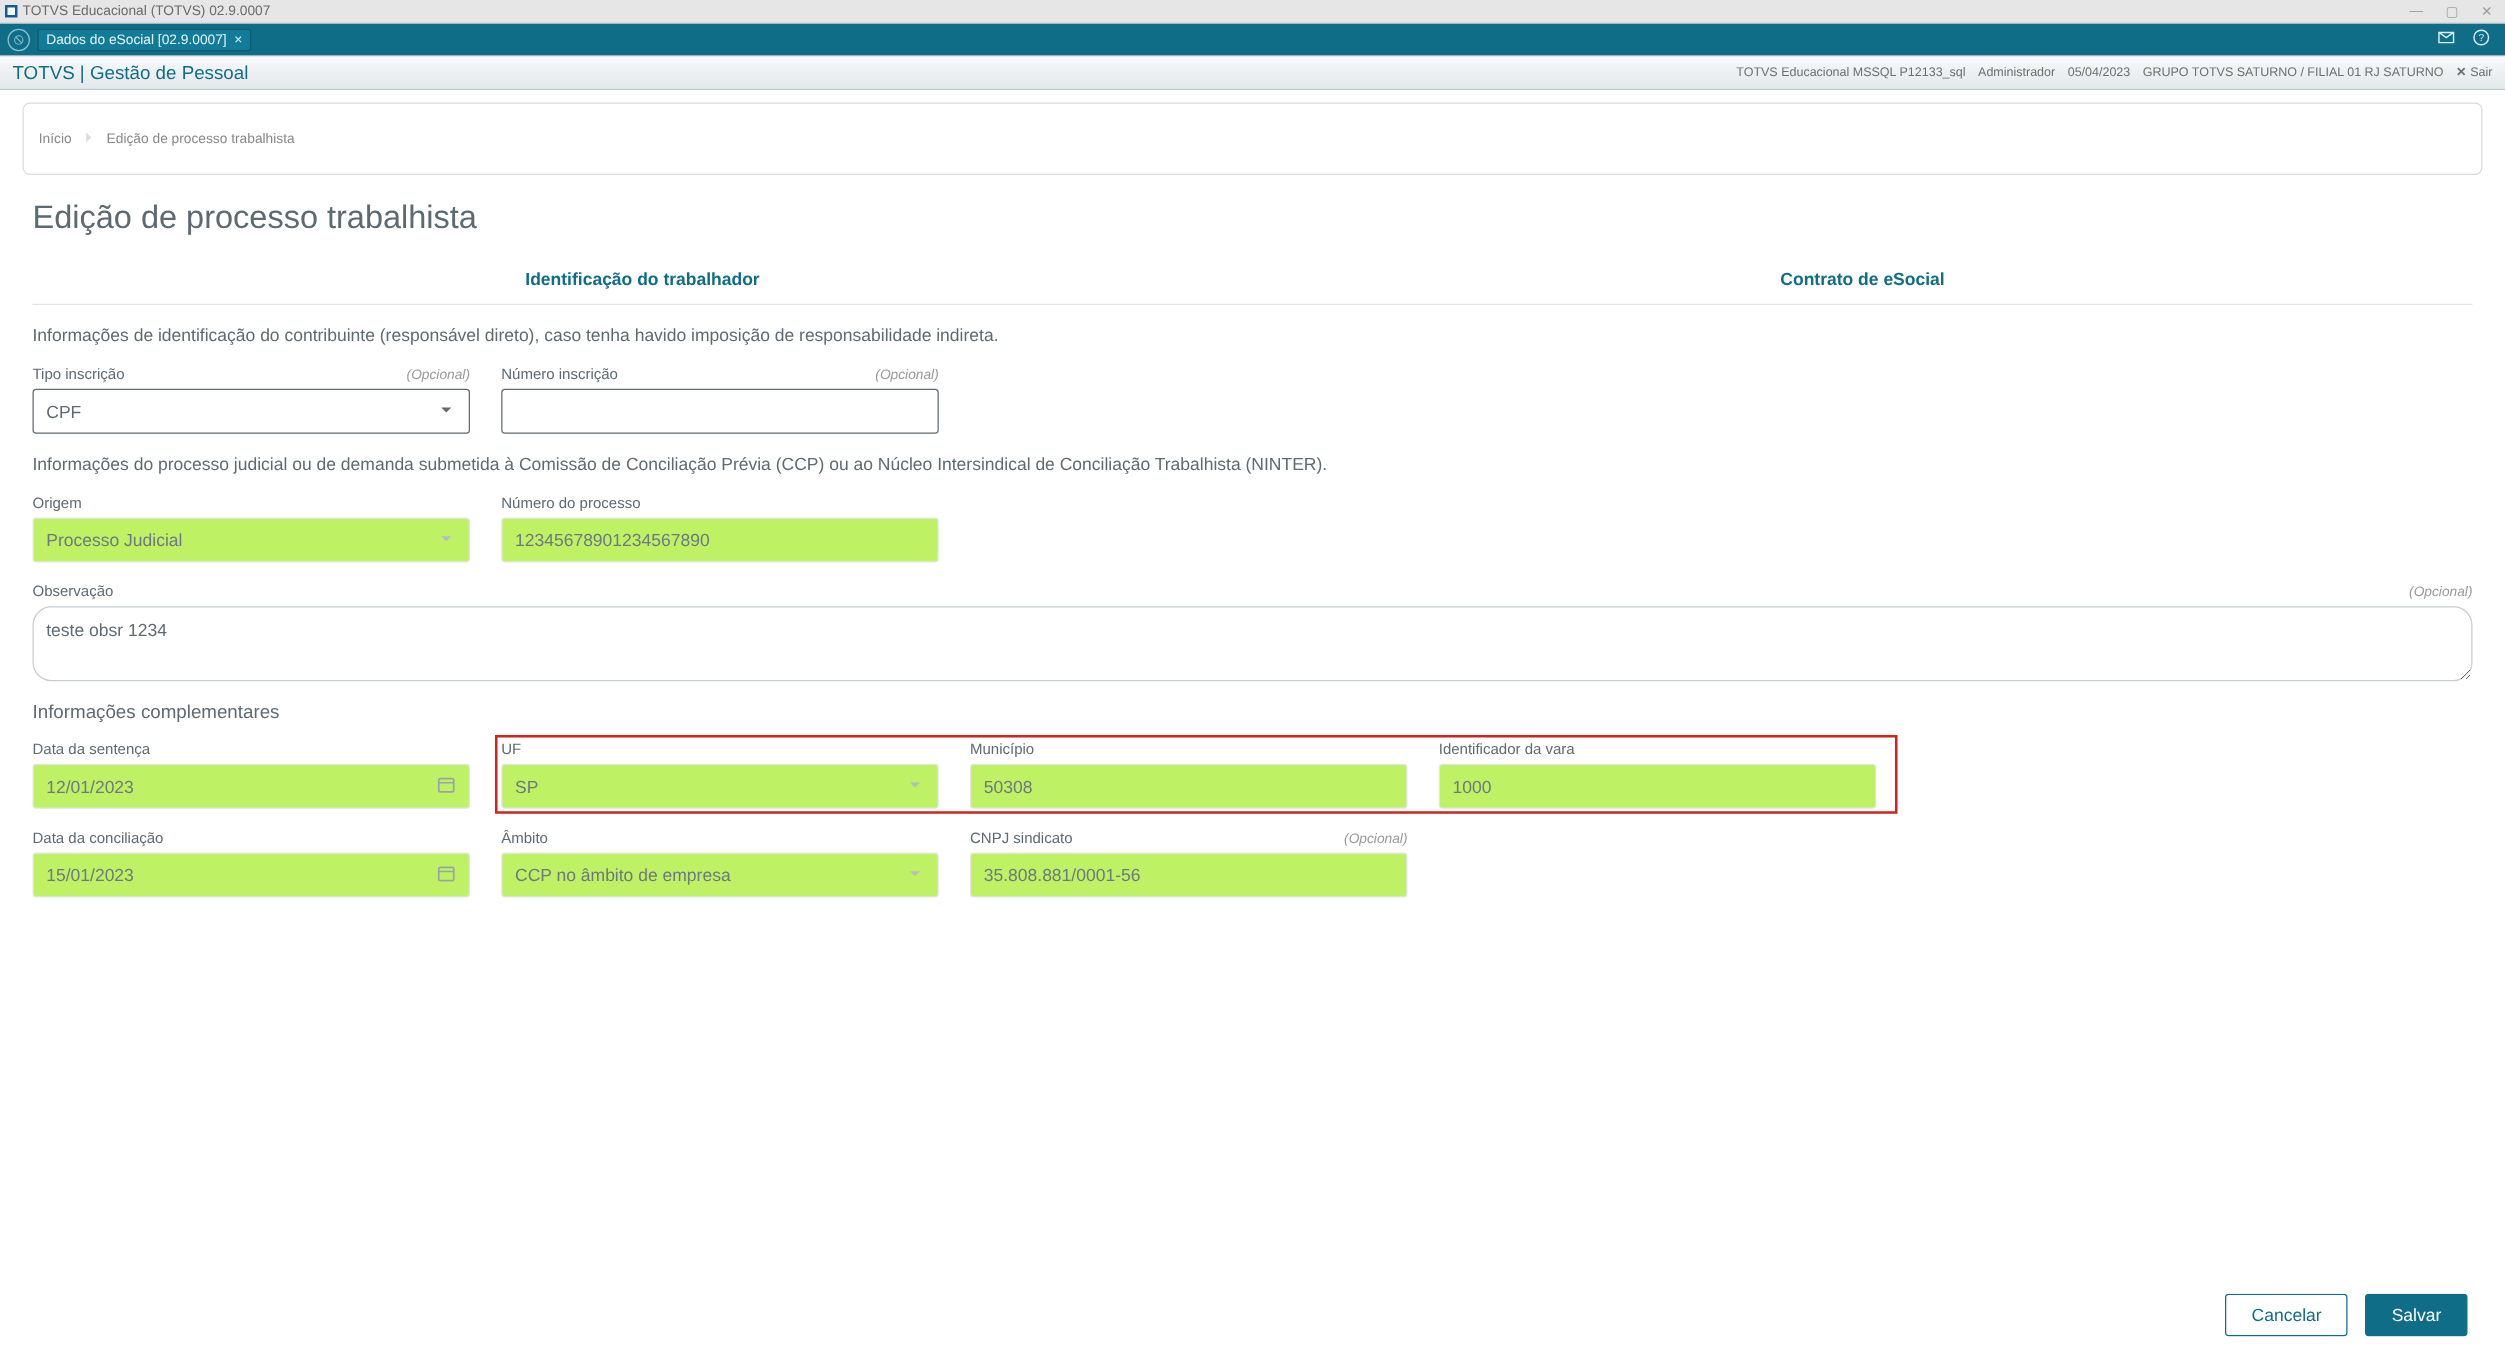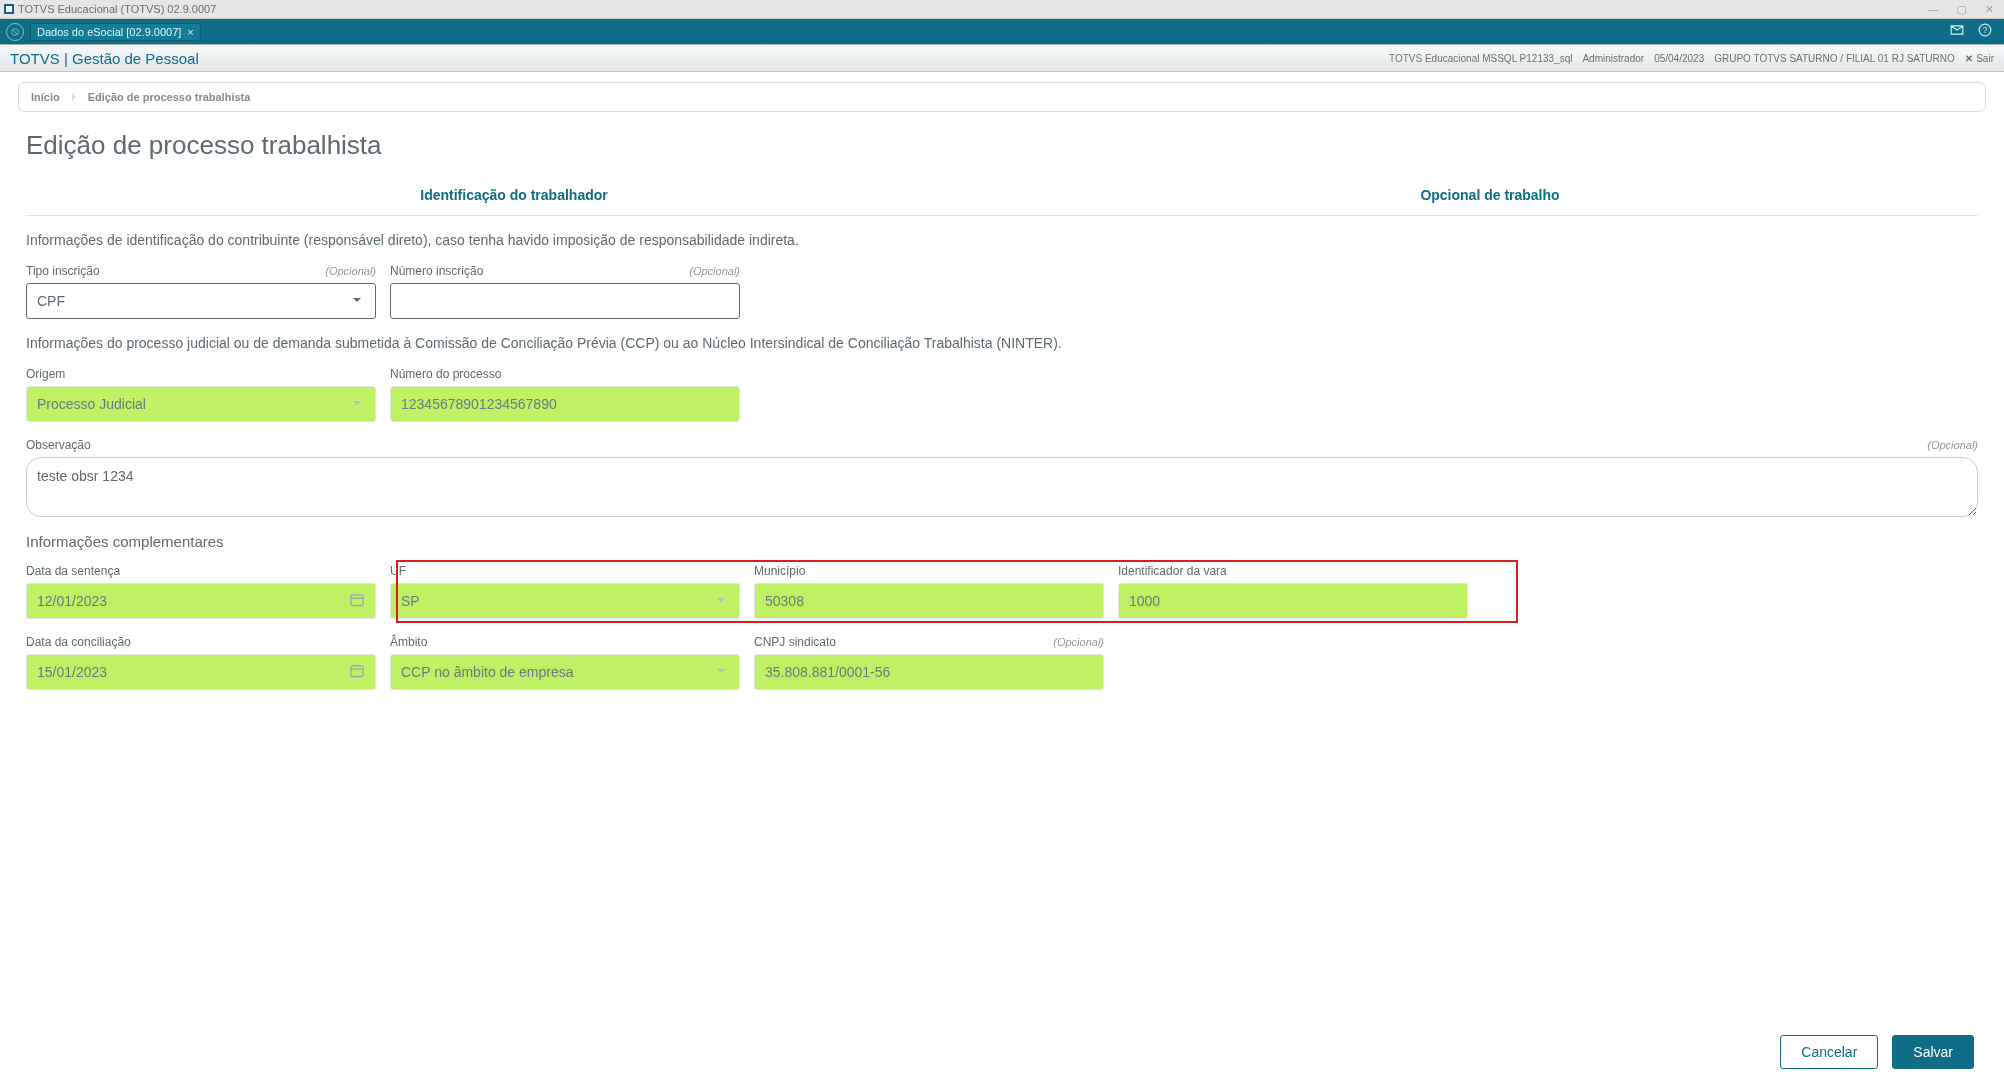--- a/index.html
+++ b/index.html
@@ -78,25 +78,24 @@
     .sair-x { font-weight: bold; color: #6e6e6e; }
 
     
     .breadcrumb-row {
       padding: 10px 18px;
     }
     .breadcrumb-bar {
       border: 1px solid #d8dcde;
       background: #fff;
       border-radius: 6px;
-      padding: 8px 12px;
+      padding: 22px 12px;
       display: flex; gap: 8px; align-items: center;
       font-size: 11px;
       color: #888;
-      font-weight: bold;
     }
     .breadcrumb-bar .crumb { color: #888; }
     .breadcrumb-bar .sep::after {
       content: "";
       display: inline-block;
       width: 0; height: 0;
       border-top: 4px solid transparent;
       border-bottom: 4px solid transparent;
       border-left: 4px solid #dcdcdc;
       margin: 0 4px;
@@ -132,21 +131,21 @@
 
     
     .content {
       padding: 16px 26px 80px;
     }
     .intro-text {
       font-size: 14px;
       color: #5e6a71;
       margin-bottom: 16px;
     }
-    .row { display: flex; gap: 14px; margin-bottom: 16px; }
+    .row { display: flex; gap: 25px; margin-bottom: 16px; }
     .field { display: flex; flex-direction: column; gap: 5px; }
     .label-row { display: flex; justify-content: space-between; align-items: baseline; }
     .label { font-size: 12px; color: #5e6a71; font-weight: 500; }
     .optional { font-size: 11px; color: #989898; font-style: italic; }
 
     .input, .select {
       height: 36px;
       border: 1px solid #5e6a71;
       border-radius: 3px;
       padding: 0 10px;
@@ -270,21 +269,21 @@
     <span class="crumb">Início</span>
     <span class="sep"></span>
     <span class="crumb">Edição de processo trabalhista</span>
   </div>
 </div>
 
 <h1 class="page-title">Edição de processo trabalhista</h1>
 
 <div class="tabs">
   <div class="tab">Identificação do trabalhador</div>
-  <div class="tab">Opcional de trabalho</div>
+  <div class="tab">Contrato de eSocial</div>
 </div>
 
 <div class="content">
   <p class="intro-text">Informações de identificação do contribuinte (responsável direto), caso tenha havido imposição de responsabilidade indireta.</p>
 
   <div class="row">
     <div class="field w-350">
       <div class="label-row">
         <span class="label">Tipo inscrição</span>
         <span class="optional">(Opcional)</span>

